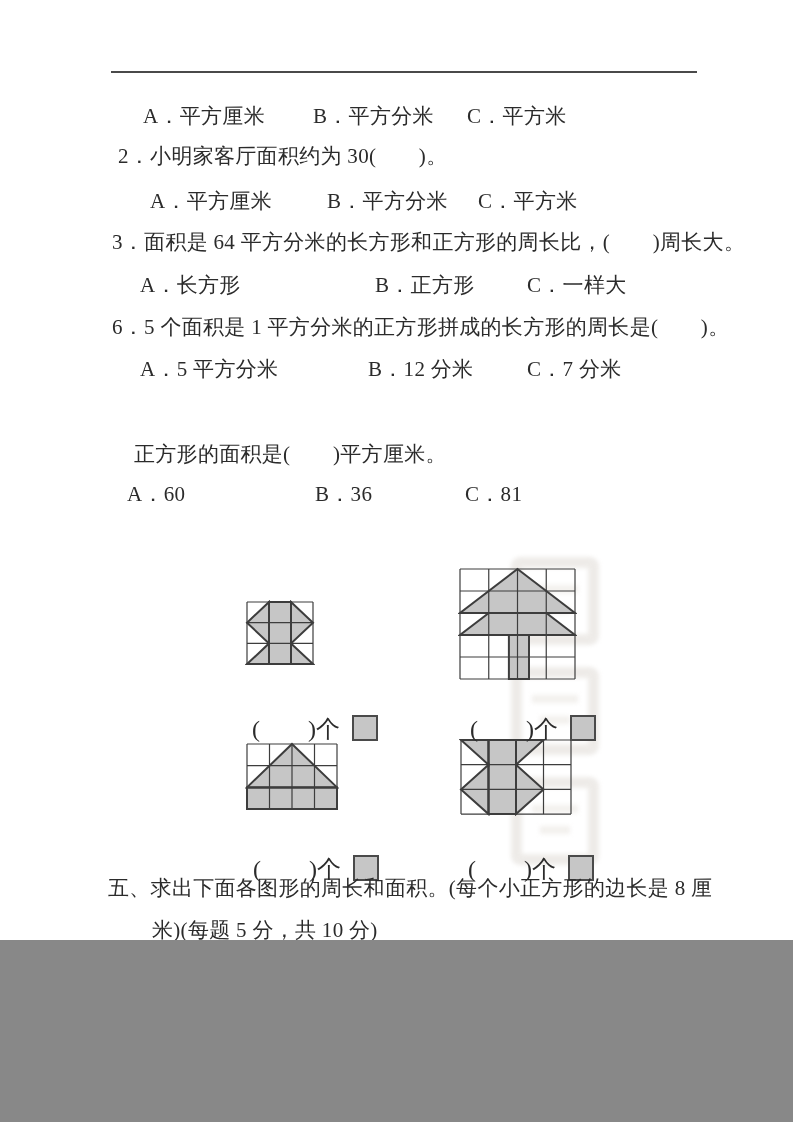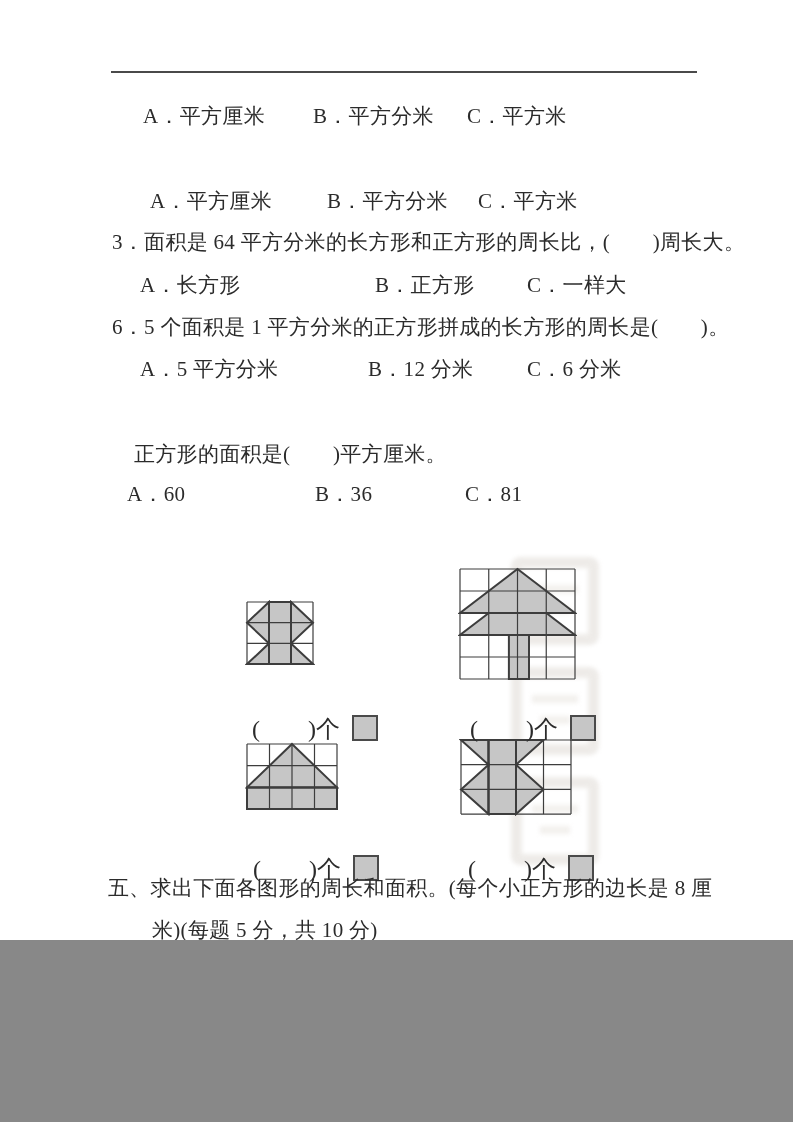--- a/index.html
+++ b/index.html
@@ -75,33 +75,34 @@
   <div class="watermark">
     <div class="wm-glyph"></div>
     <div class="wm-glyph"></div>
     <div class="wm-glyph"></div>
   </div>
 
   <span class="line" style="left:143px;top:104px">A．平方厘米</span>
   <span class="line" style="left:313px;top:104px">B．平方分米</span>
   <span class="line" style="left:467px;top:104px">C．平方米</span>
 
+  <span class="line" style="left:118px;top:144px">2．小明家客厅面积约为 30(　　)。</span>
   <span class="line" style="left:150px;top:189px">A．平方厘米</span>
   <span class="line" style="left:327px;top:189px">B．平方分米</span>
   <span class="line" style="left:478px;top:189px">C．平方米</span>
 
   <span class="line" style="left:112px;top:230px">3．面积是 64 平方分米的长方形和正方形的周长比，(　　)周长大。</span>
   <span class="line" style="left:140px;top:273px">A．长方形</span>
   <span class="line" style="left:375px;top:273px">B．正方形</span>
   <span class="line" style="left:527px;top:273px">C．一样大</span>
 
   <span class="line" style="left:112px;top:315px">6．5 个面积是 1 平方分米的正方形拼成的长方形的周长是(　　)。</span>
   <span class="line" style="left:140px;top:357px">A．5 平方分米</span>
   <span class="line" style="left:368px;top:357px">B．12 分米</span>
-  <span class="line" style="left:527px;top:357px">C．6 分米</span>
+  <span class="line" style="left:527px;top:357px">C．7 分米</span>
 
   <span class="line" style="left:134px;top:442px">正方形的面积是(　　)平方厘米。</span>
   <span class="line" style="left:127px;top:482px">A．60</span>
   <span class="line" style="left:315px;top:482px">B．36</span>
   <span class="line" style="left:465px;top:482px">C．81</span>
 
 
   <div class="figure" style="left:245px;top:600px"><svg width="70" height="66.1">
         <polygon points="24.0,2.0 46.0,2.0 46.0,64.1 24.0,64.1" fill="#c6c6c6" stroke="none"></polygon>
         <polygon points="24.0,2.0 2.0,22.7 24.0,43.4" fill="#c6c6c6" stroke="none"></polygon>

